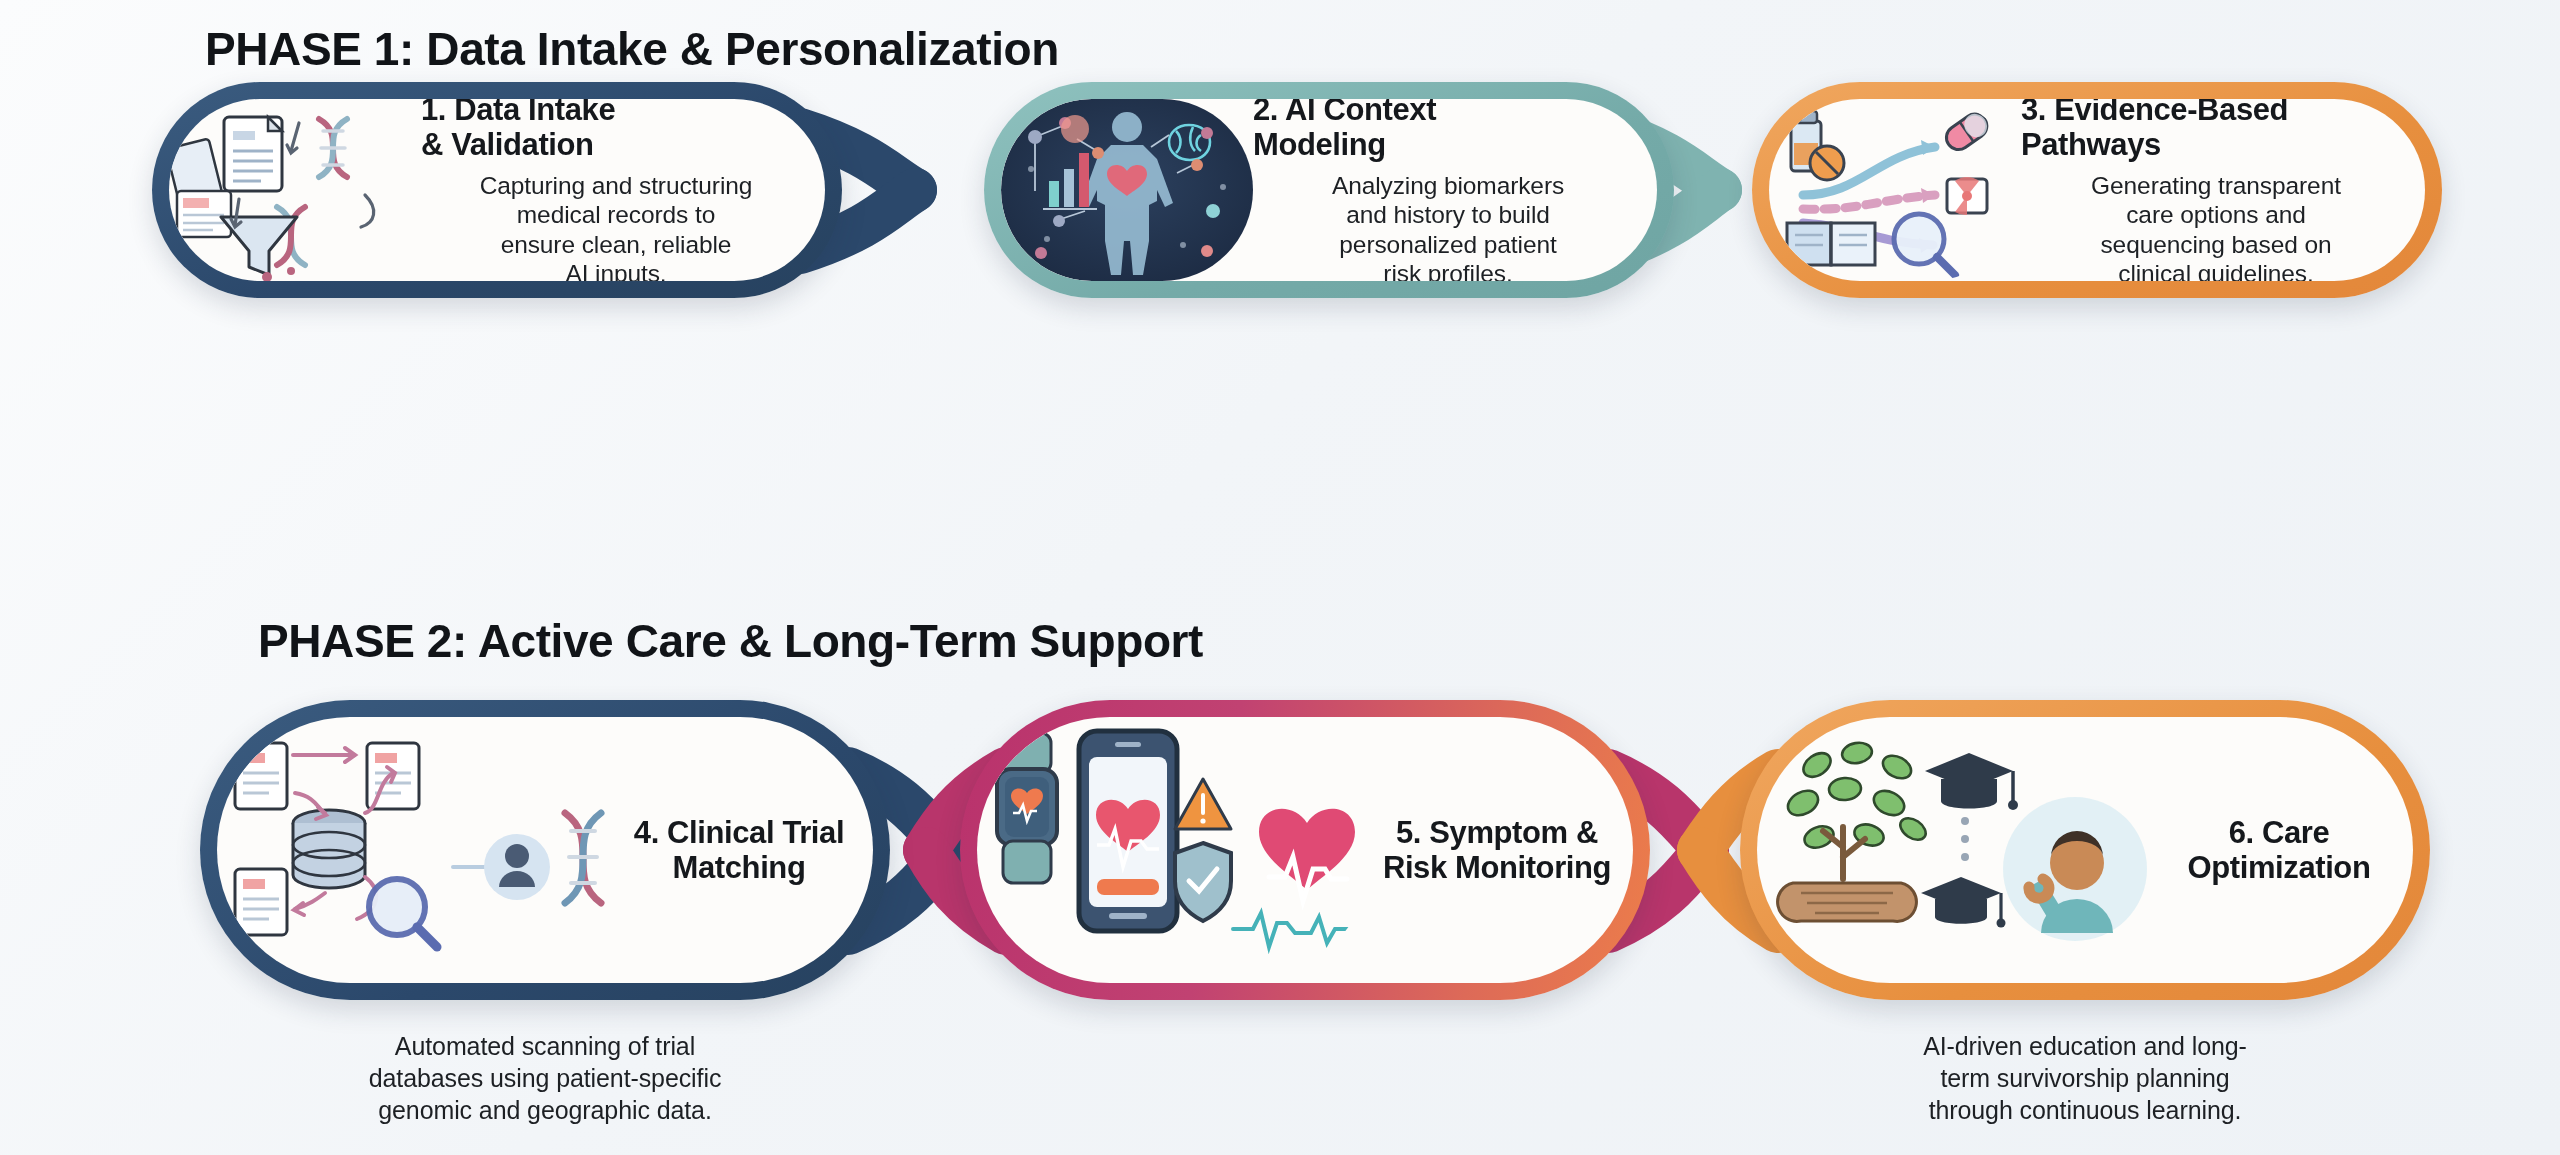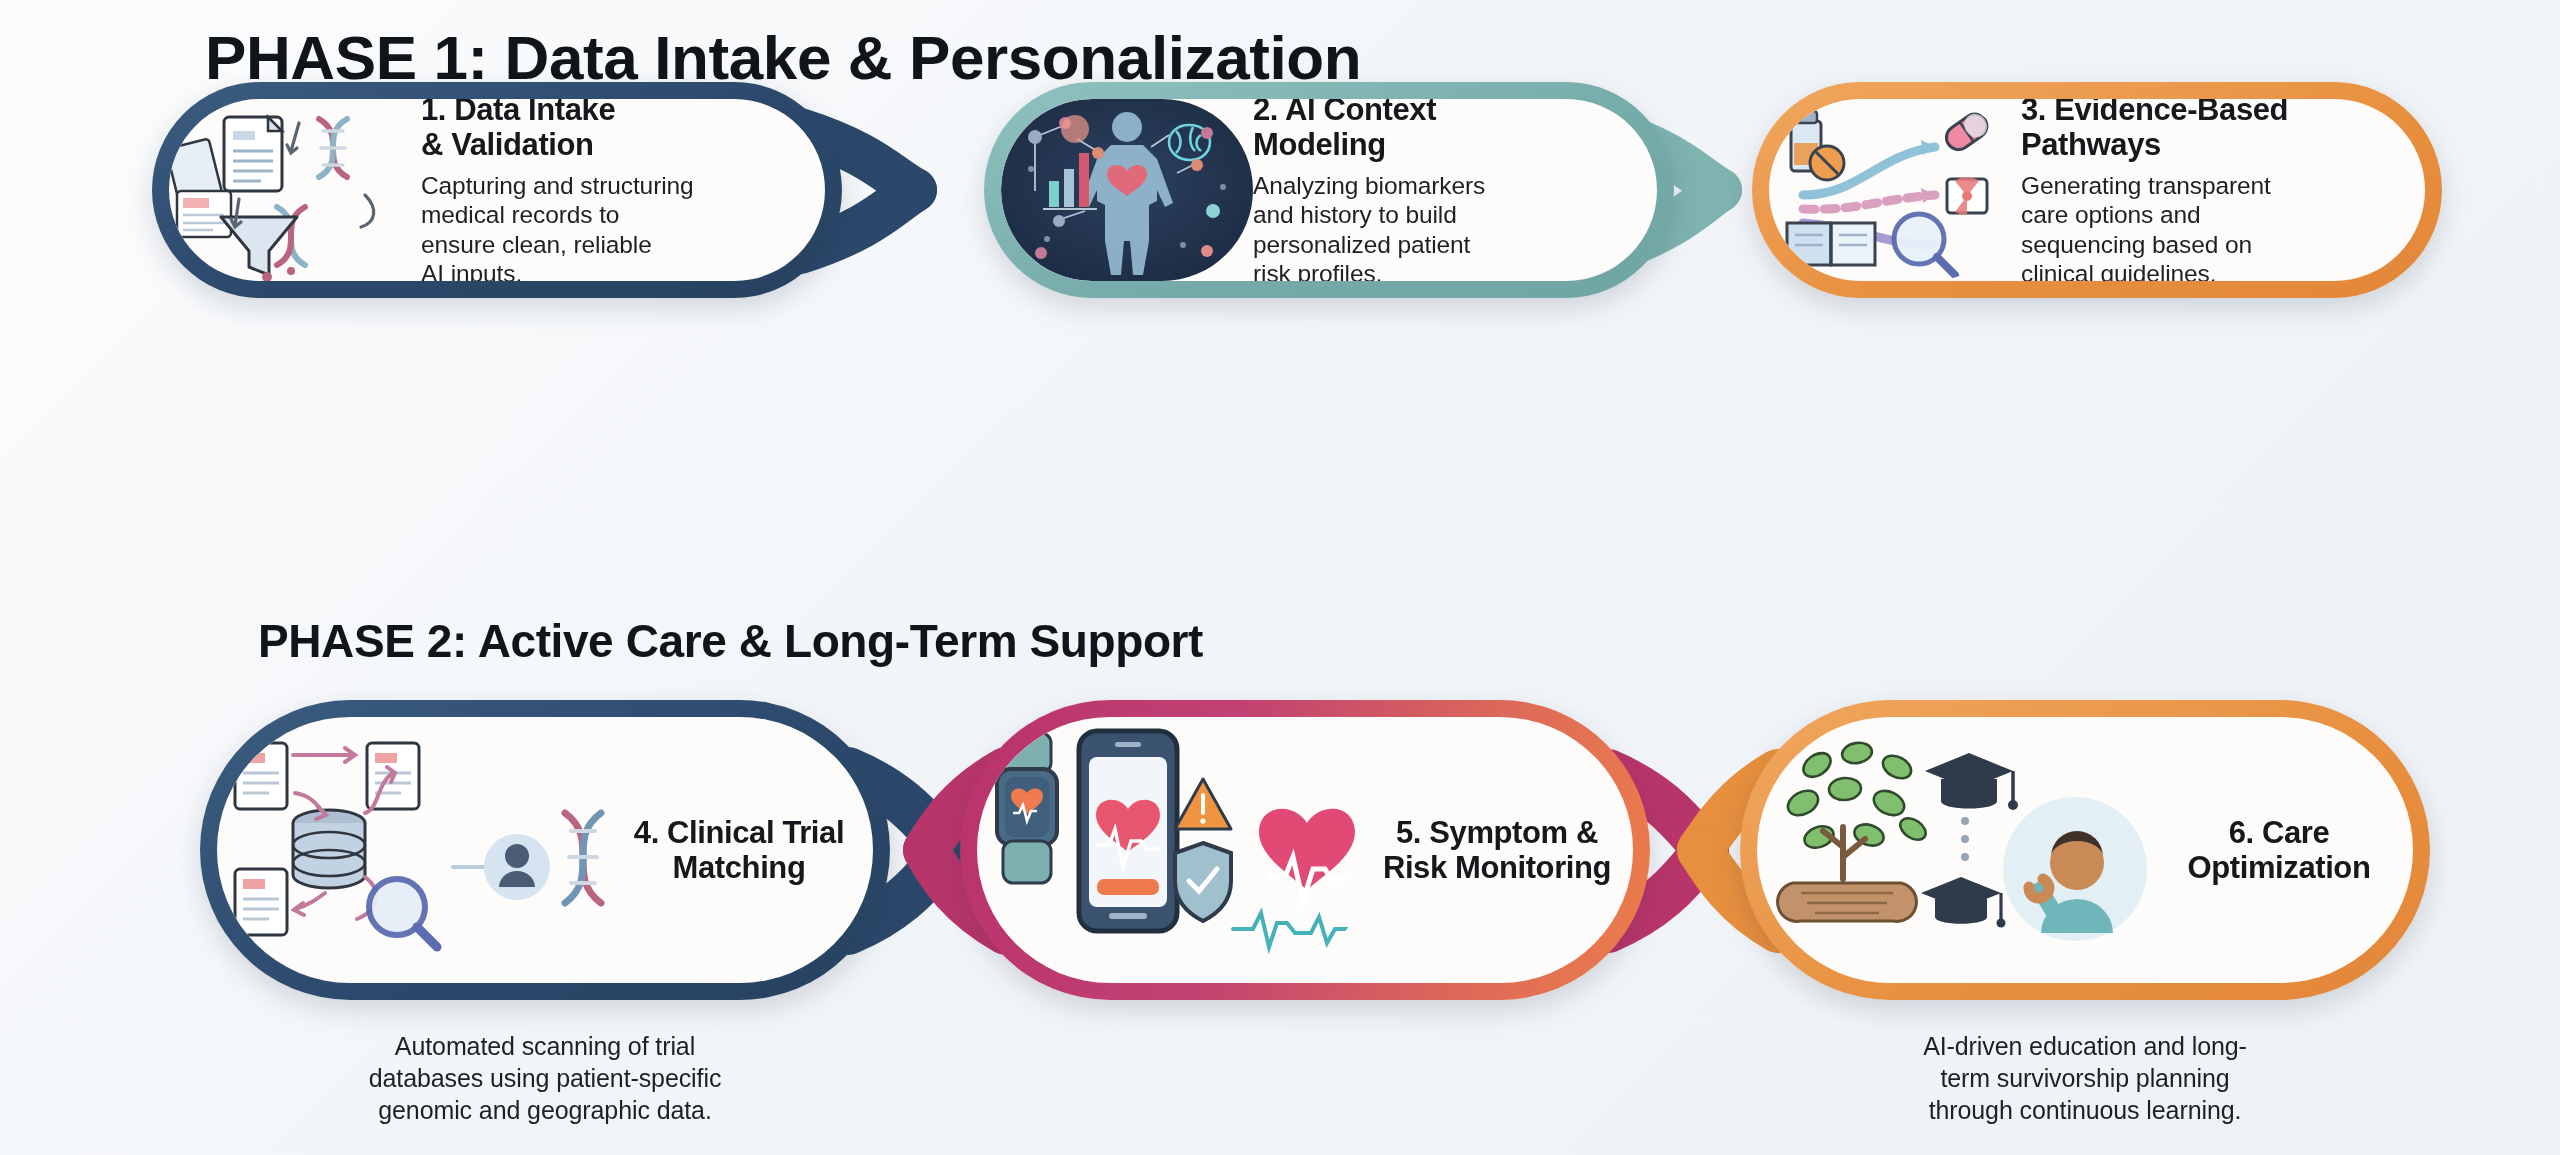--- a/index.html
+++ b/index.html
@@ -7,21 +7,21 @@
     width:2560px;height:1155px;
     background:linear-gradient(135deg,#fbfcfd 0%,#f2f5f8 45%,#eef2f6 100%);
     font-family:"Liberation Sans",sans-serif;
     overflow:hidden;position:relative;
   }
   .stage{position:absolute;inset:0;}
   .phase-title{
     position:absolute;font-weight:bold;color:#111418;
     letter-spacing:-0.4px;white-space:nowrap;
   }
-  #phase1-title{left:205px;top:22px;font-size:62px;}
+  #phase1-title{left:205px;top:22px;font-size:46px;}
   #phase2-title{left:258px;top:614px;font-size:46px;text-align:right;}
 
   
   .connector-layer{position:absolute;inset:0;z-index:1;}
 
   
   .card{
     position:absolute;z-index:3;
     border-radius:999px;
     background:#ffffff;
@@ -41,21 +41,21 @@
     display:flex;align-items:center;justify-content:center;
     position:relative;
   }
   .card-text{flex:1 1 auto;padding-right:14px;}
   .card-title{
     font-size:31px;font-weight:bold;color:#15181c;
     line-height:1.13;letter-spacing:-0.4px;white-space:pre-line;
   }
   .card-desc{
     font-size:24.5px;color:#1d2024;line-height:1.2;
-    margin-top:9px;white-space:pre-line;letter-spacing:-0.1px;
+    margin-top:9px;white-space:pre-line;letter-spacing:-0.1px;text-align:center;
   }
   .card-title.center,.card-desc.center{text-align:center;}
 
   
   .caption{
     position:absolute;z-index:4;text-align:center;
     font-size:25px;color:#1d2024;line-height:1.28;
     white-space:pre-line;letter-spacing:-0.1px;
   }
 

